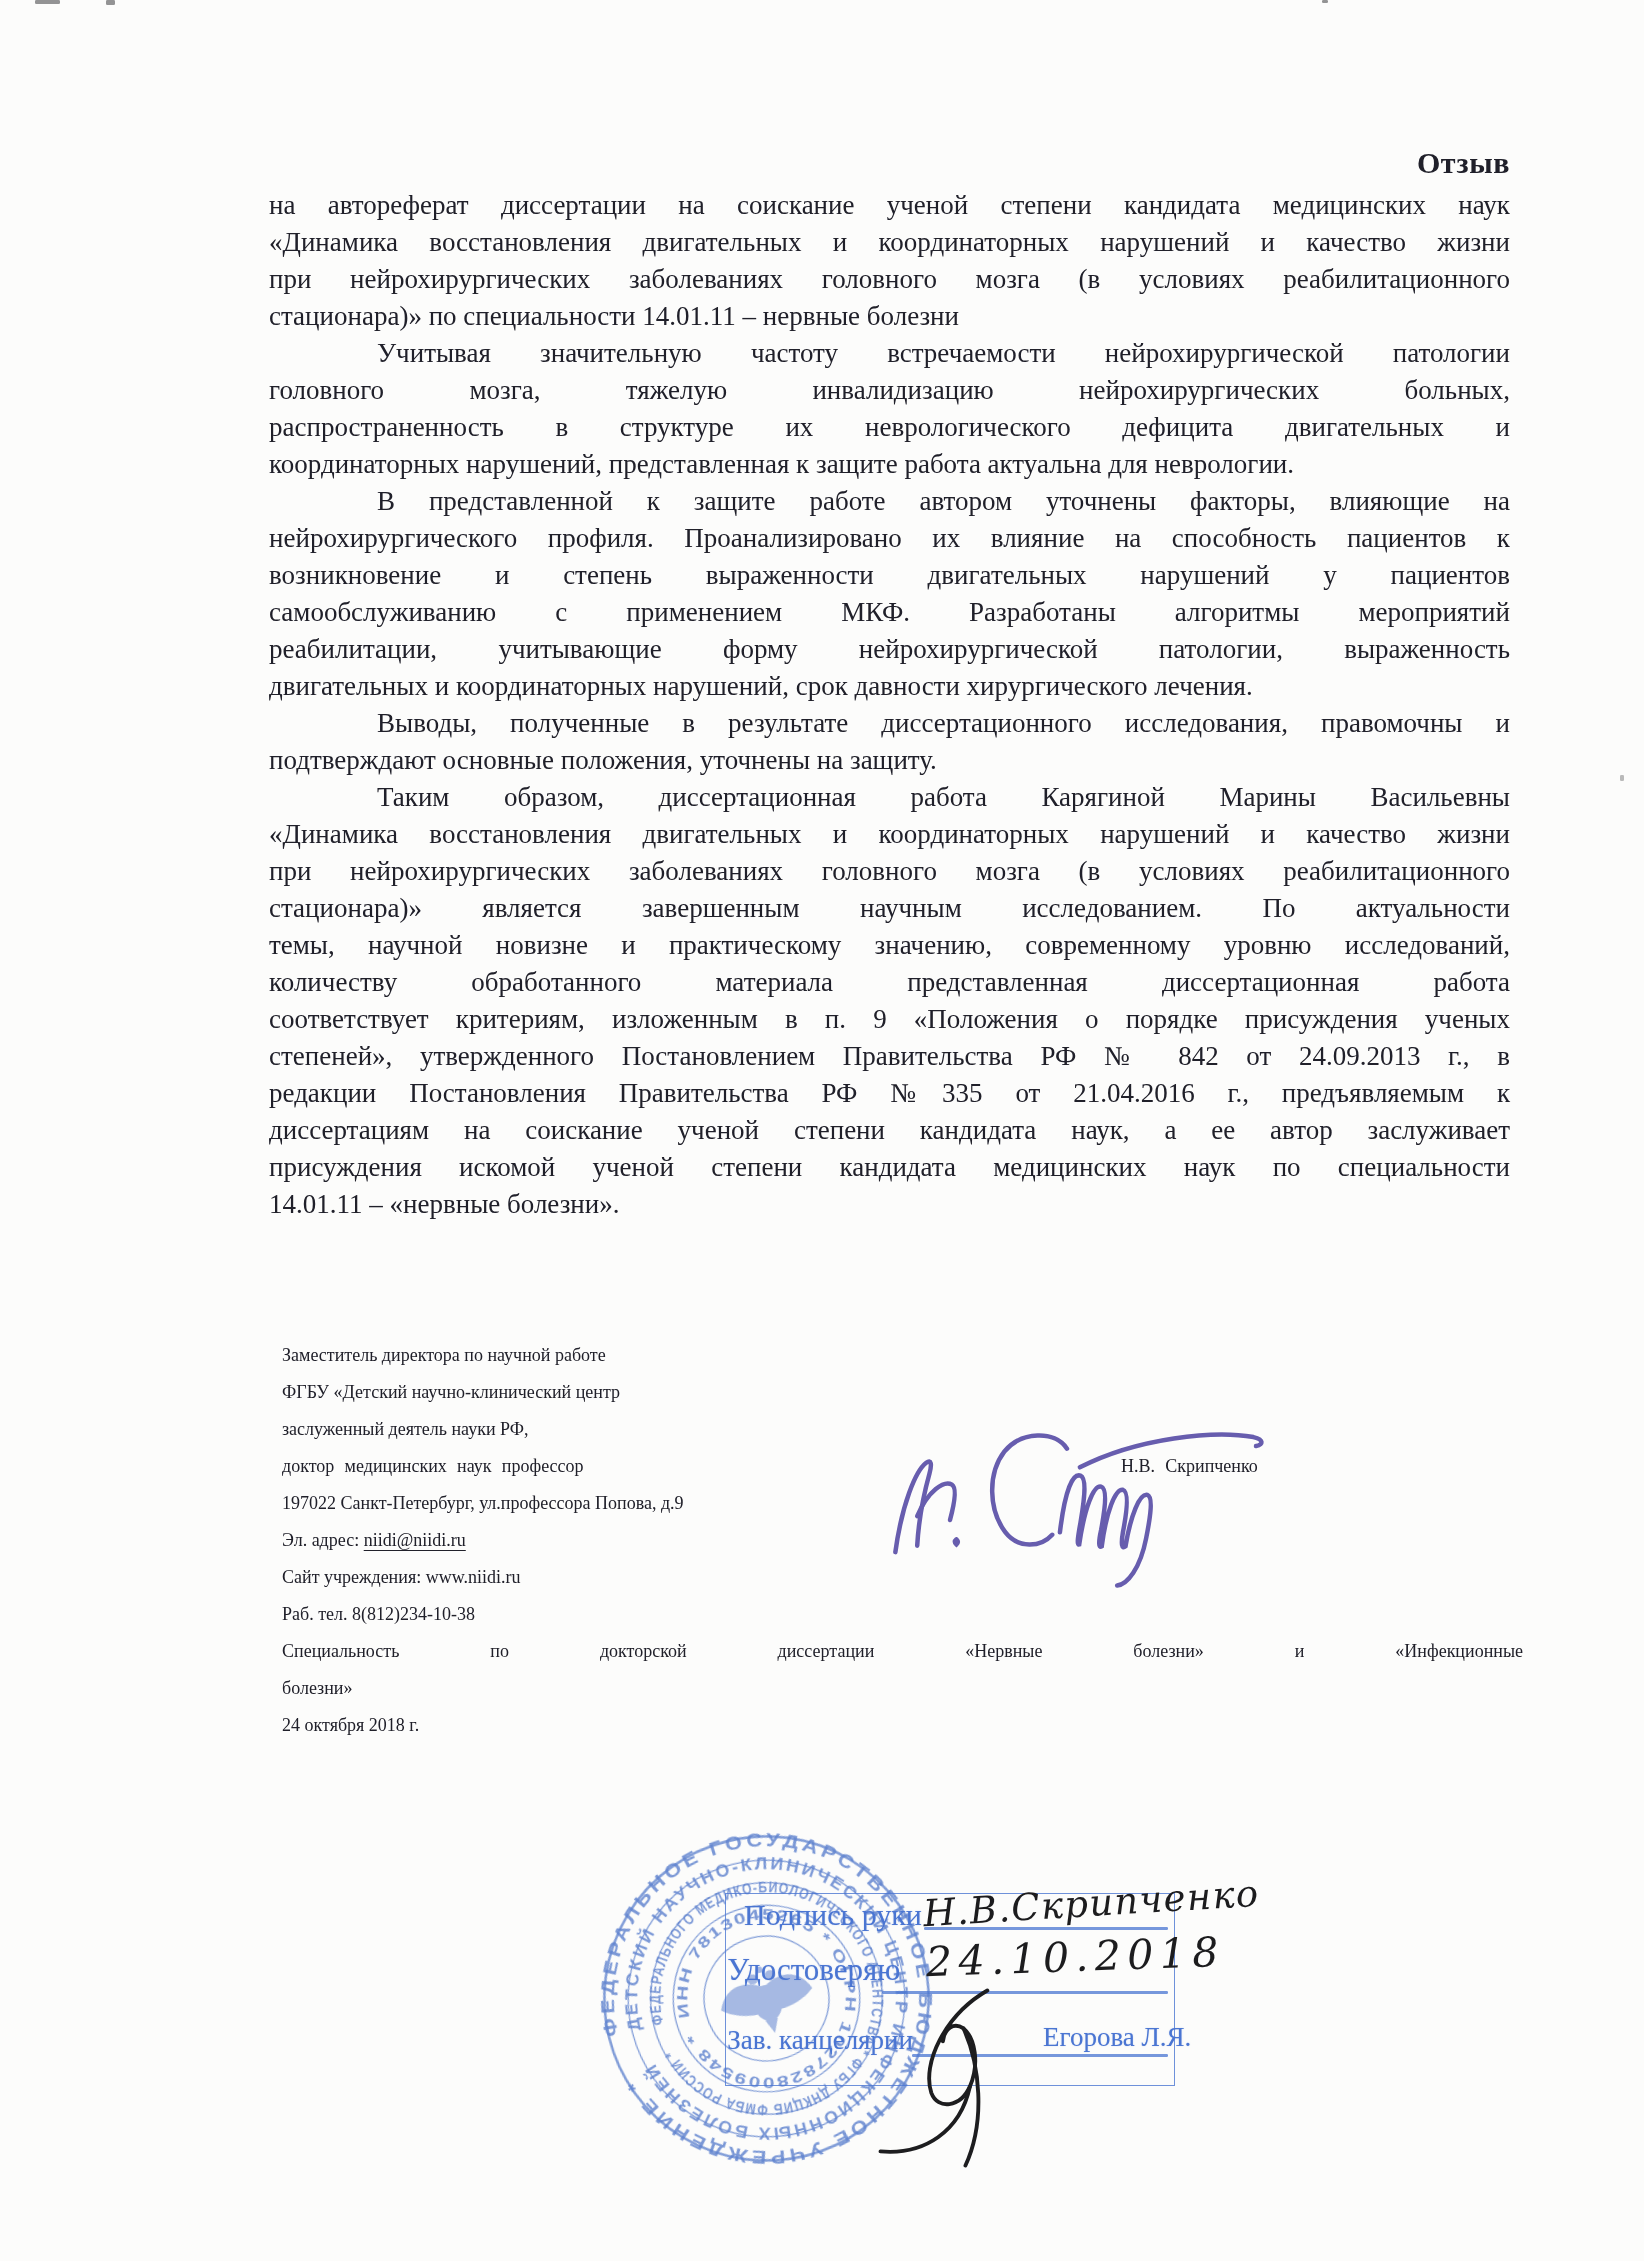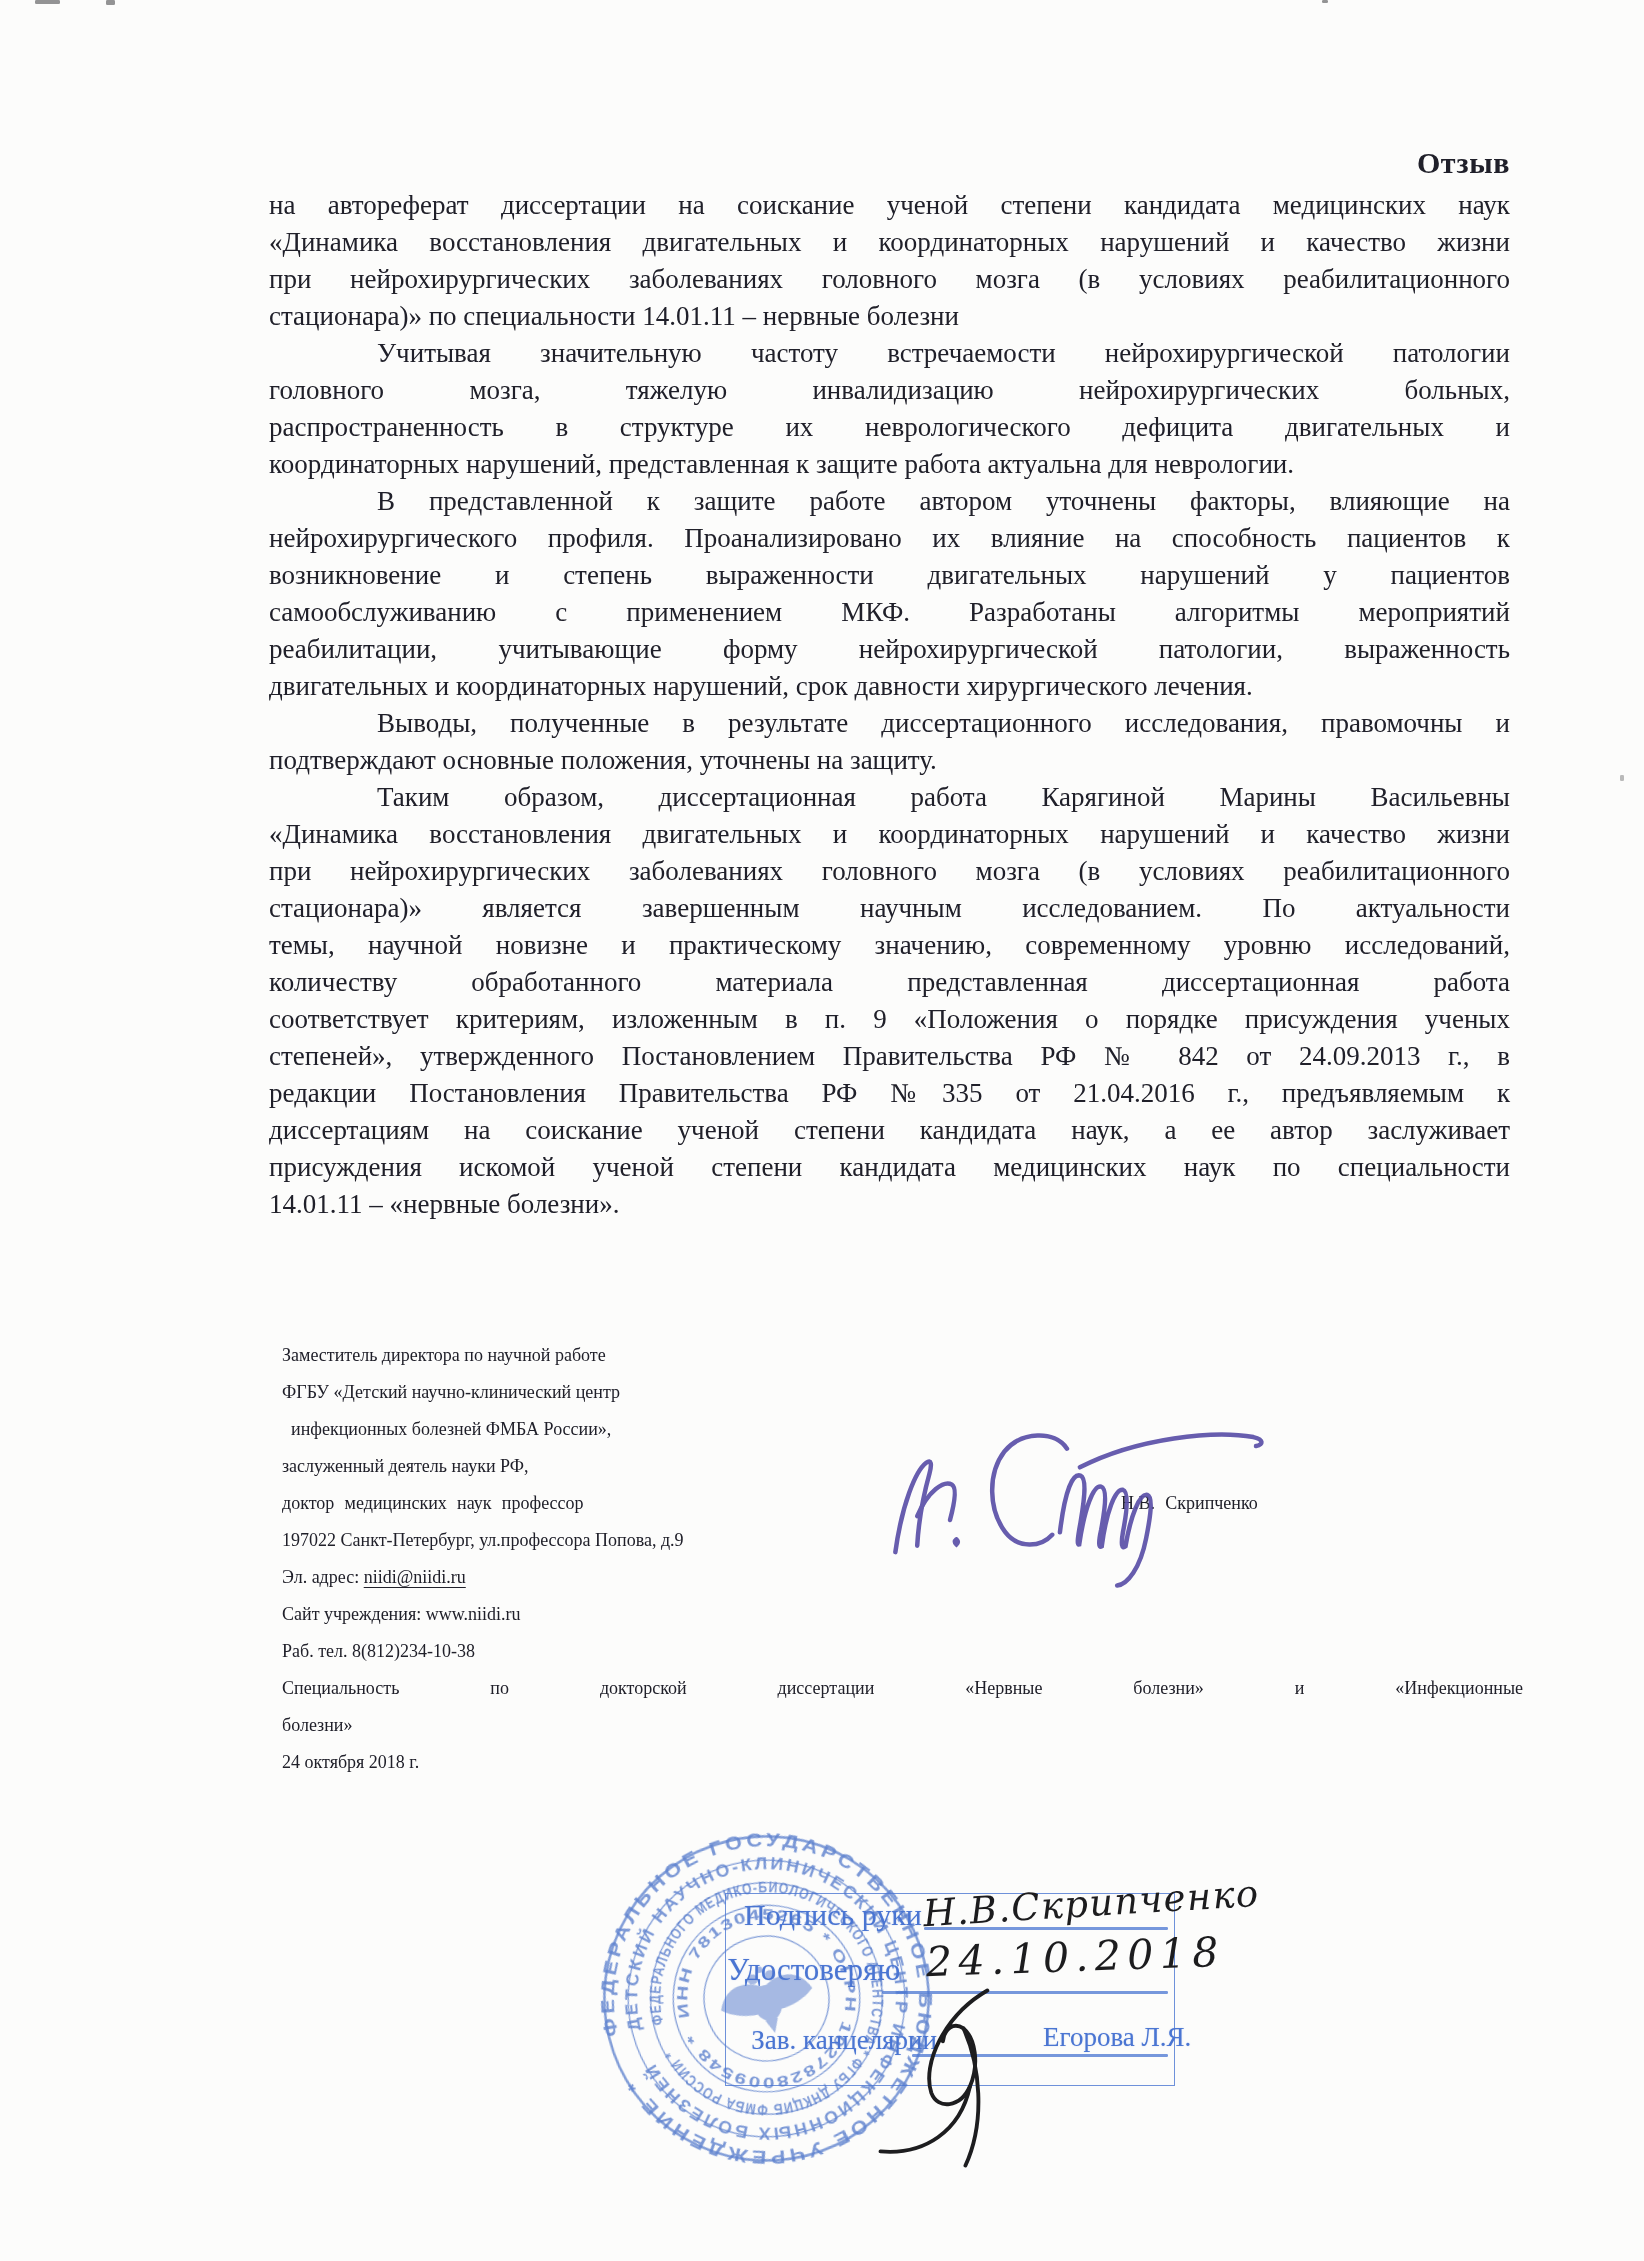--- a/index.html
+++ b/index.html
@@ -91,21 +91,20 @@
     <div class="bl j">степеней», утвержденного Постановлением Правительства РФ № 842 от 24.09.2013 г., в</div>
     <div class="bl j">редакции Постановления Правительства РФ №335 от 21.04.2016 г., предъявляемым к</div>
     <div class="bl j">диссертациям на соискание ученой степени кандидата наук, а ее автор заслуживает</div>
     <div class="bl j">присуждения искомой ученой степени кандидата медицинских наук по специальности</div>
     <div class="bl l">14.01.11 – «нервные болезни».</div>
   </div>
 
   <div class="sig-block">
     <div class="sl">Заместитель директора по научной работе</div>
     <div class="sl">ФГБУ «Детский научно-клинический центр</div>
-    <div class="sl pad-sm">инфекционных болезней  ФМБА России»,</div>
     <div class="sl">заслуженный деятель науки РФ,</div>
     <div class="sl wordgap">
       <span>доктор  медицинских наук   профессор</span>
       <span class="signer-name">Н.В. Скрипченко</span>
     </div>
     <div class="sl">197022 Санкт-Петербург, ул.профессора Попова, д.9</div>
     <div class="sl">
       <span>Эл. адрес: </span><span class="email-link">niidi@niidi.ru</span>
     </div>
     <div class="sl">Сайт учреждения: www.niidi.ru</div>
@@ -155,21 +154,21 @@
       <circle cx="265" cy="219" r="5"></circle>
       <path d="M255,298 L275,298 L265,320 Z"></path>
     </g>
   </svg>
 
   <div class="rect-stamp">
     <div class="rs-txt" style="left:18px; top:3.9px; font-size:30px;">Подпись руки</div>
     <div class="rs-line" style="left:198px; top:33px; width:244px;"></div>
     <div class="rs-txt" style="left:1.3px; top:58px; font-size:31px;">Удостоверяю</div>
     <div class="rs-line" style="left:156px; top:97px; width:286px;"></div>
-    <div class="rs-txt" style="left:1.3px; top:131px; font-size:27px;margin-left:24px;">Зав. канцелярии</div>
+    <div class="rs-txt" style="left:1.3px; top:131px; font-size:27px;">Зав. канцелярии</div>
     <div class="rs-line" style="left:186px; top:160px; width:256px;"></div>
     <div class="rs-txt" style="left:317px; top:128px; font-size:27px;">Егорова Л.Я.</div>
   </div>
 
   <div class="hand hand-name">Н.В.Скрипченко</div>
   <div class="hand hand-date">24.10.2018</div>
 
   <svg class="sig-svg sig-black" viewBox="0 0 360 320">
     <g fill="none" stroke="#1d1d1f" stroke-width="6" stroke-linecap="round">
       <path d="M238,38 C172,76 136,152 151,197 C161,224 196,220 211,187 C226,152 219,112 201,97 C186,87 171,97 169,117"></path>

